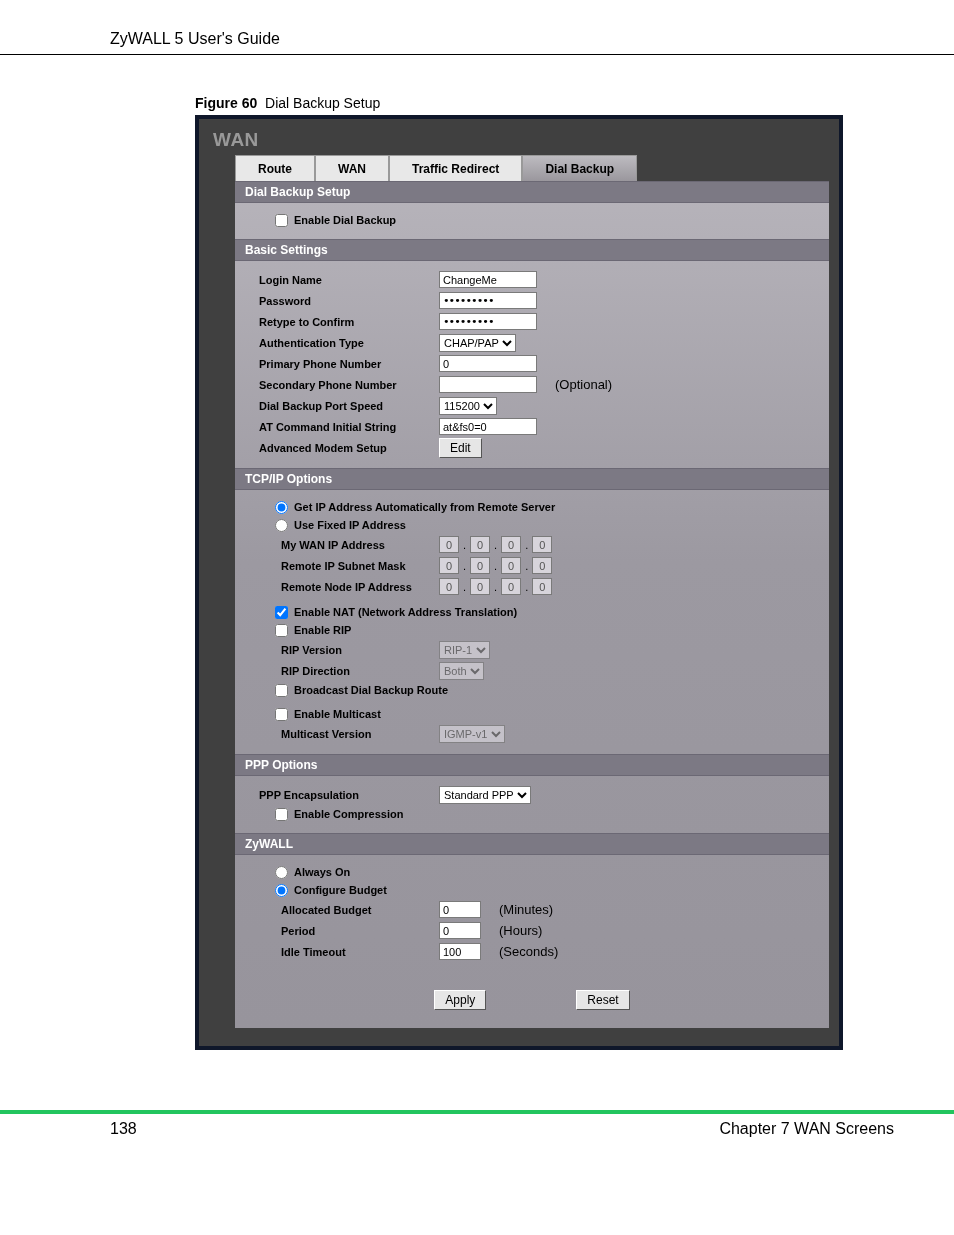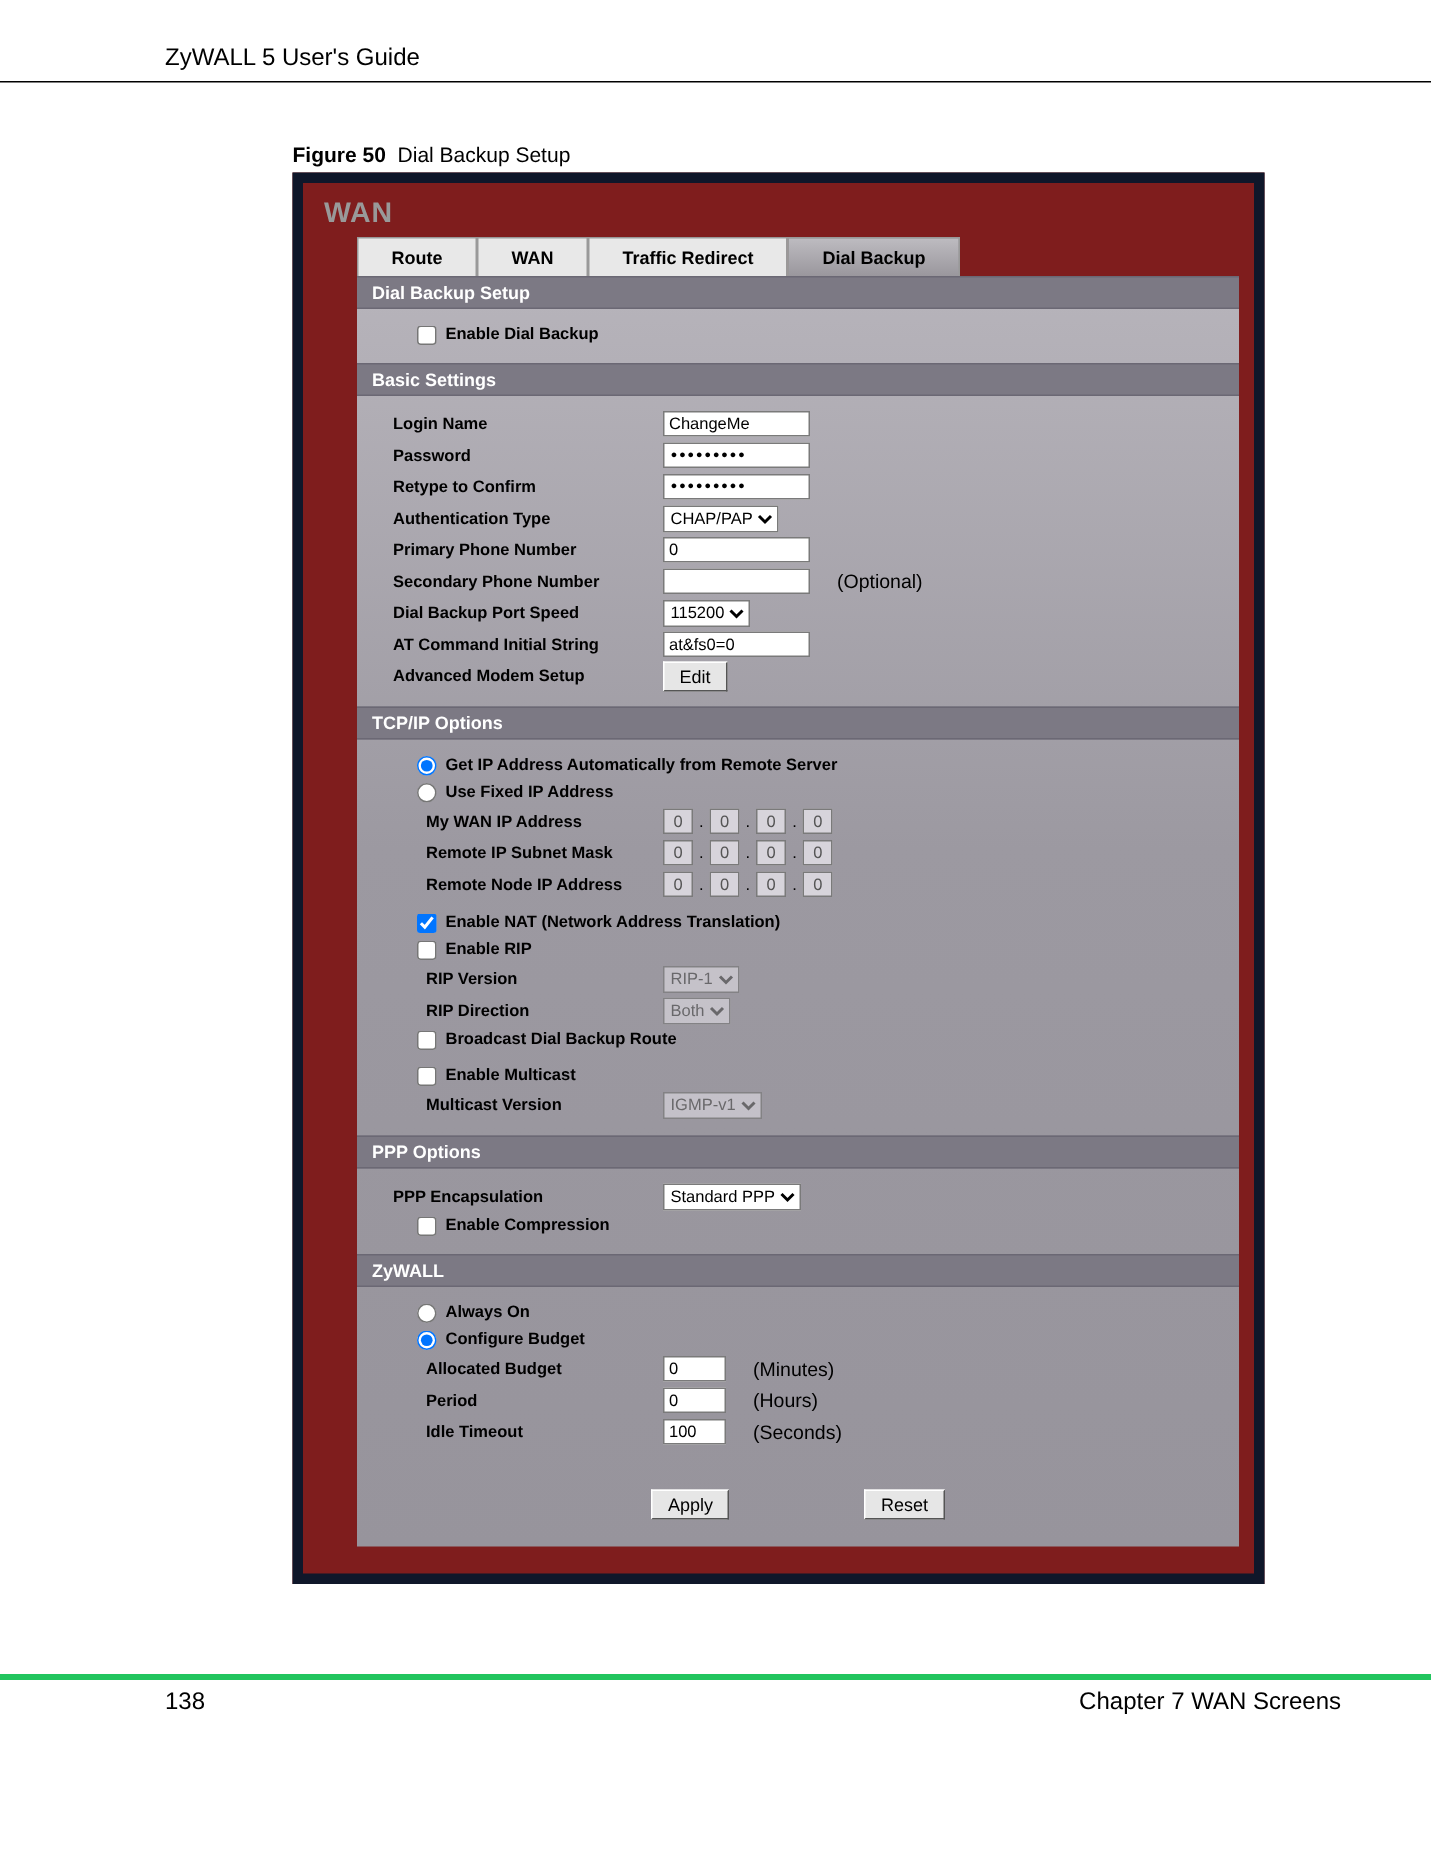--- a/index.html
+++ b/index.html
@@ -20,23 +20,23 @@
   }
   .figure-caption {
     padding-left: 195px;
     font-size: 14px;
     margin-bottom: 4px;
   }
   .figure-caption b { font-weight: bold; }
   .panel-wrap {
     margin-left: 195px;
     width: 648px;
-    border: 7px solid #0f172a;
+    border: 4px solid #0f172a;
     padding: 8px 0 18px 0;
-    background: #7f1d1d;
+    background: #404040;
   }
   .wan-title {
     color: #999;
     font-weight: bold;
     font-size: 19px;
     padding: 2px 0 4px 14px;
     letter-spacing: 0.5px;
   }
   .inner {
     margin: 0 10px 0 36px;
@@ -145,21 +145,21 @@
   }
 </style>
 </head>
 <body>
 
 <div class="page-header">
   <span>ZyWALL 5 User's Guide</span>
 </div>
 
 <div class="figure-caption">
-  <b>Figure 50</b>&nbsp;&nbsp;<span>Dial Backup Setup</span>
+  <b>Figure 60</b>&nbsp;&nbsp;<span>Dial Backup Setup</span>
 </div>
 
 <div class="panel-wrap">
   <div class="wan-title">WAN</div>
   <div class="inner">
     <div class="tabs">
       <div class="tab">Route</div>
       <div class="tab">WAN</div>
       <div class="tab">Traffic Redirect</div>
       <div class="tab active">Dial Backup</div>

